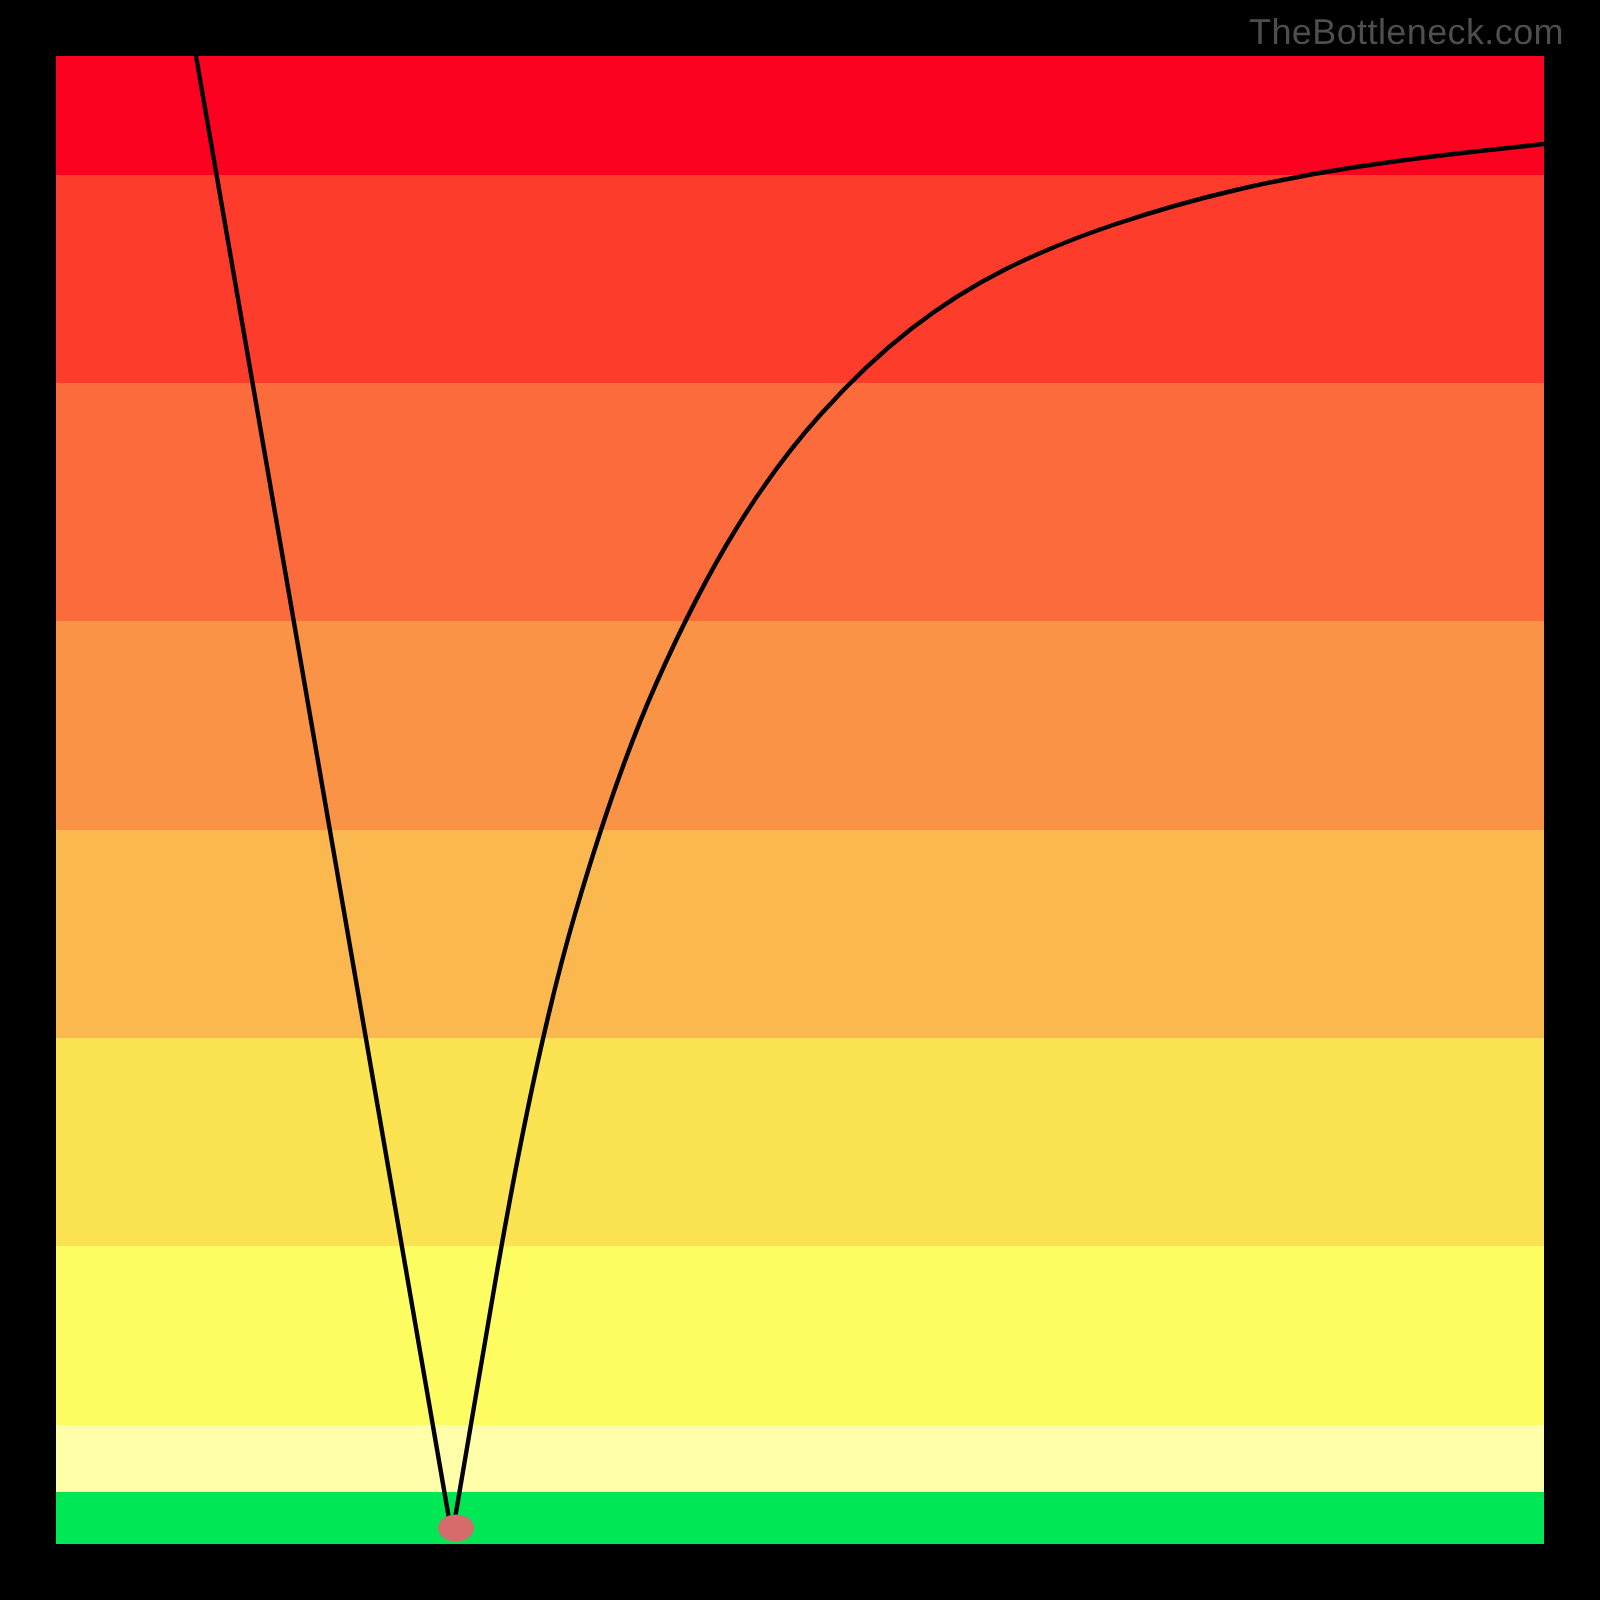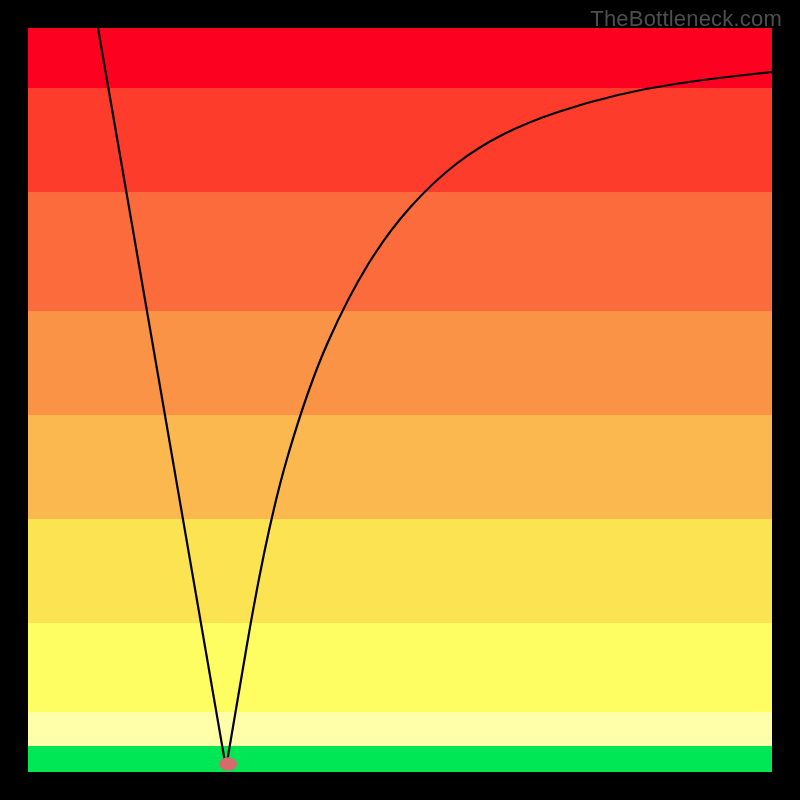--- a/index.html
+++ b/index.html
@@ -21,21 +21,21 @@
   }
   .gradient {
     position: absolute;
     inset: 0;
   }
   .watermark {
     position: absolute;
     top: 6px;
     right: 18px;
     color: #4e4e4e;
-    font-size: 22px;
+    font-size: 18px;
     letter-spacing: 0.2px;
     font-weight: 500;
   }
   svg.curve-layer {
     position: absolute;
     inset: 0;
     width: 100%;
     height: 100%;
   }
 </style>

